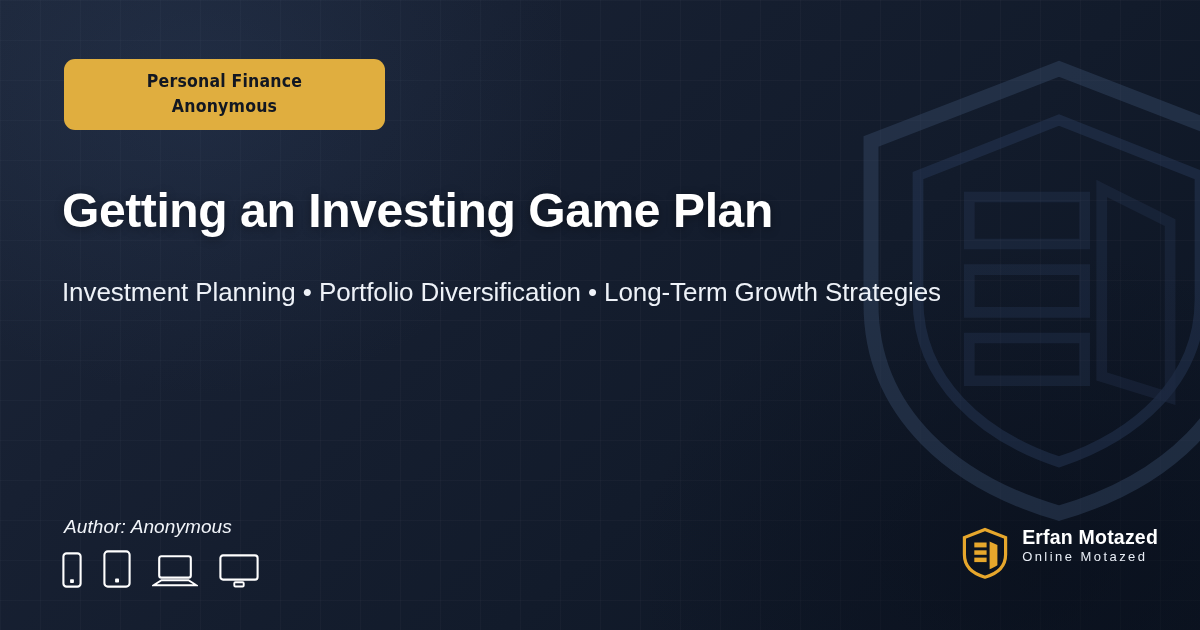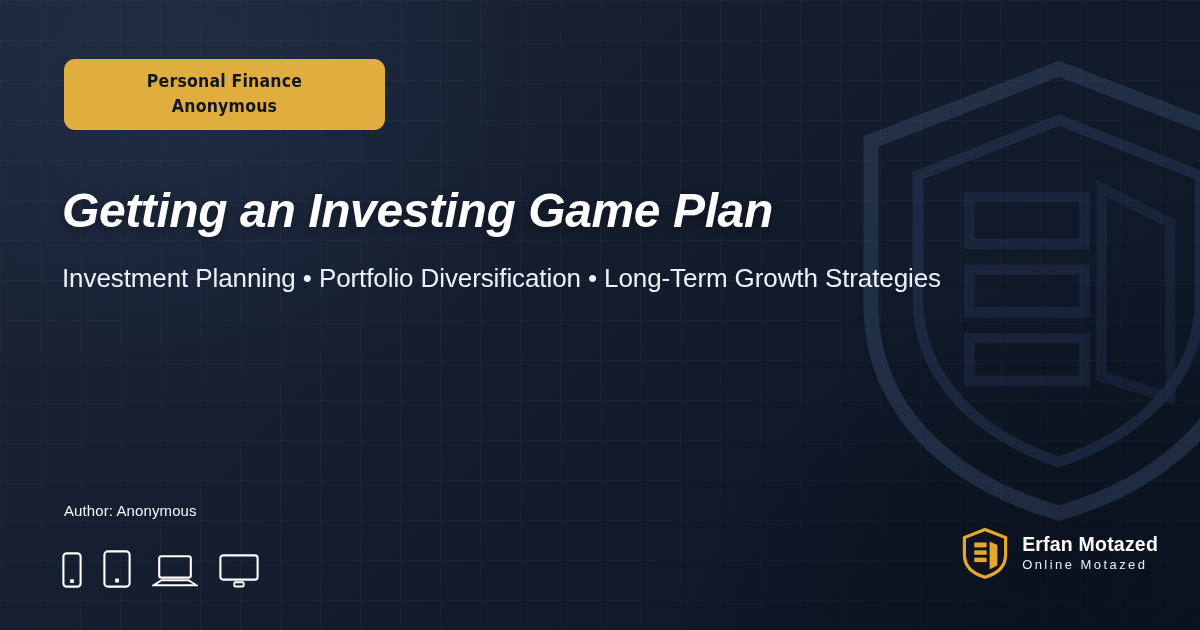--- a/index.html
+++ b/index.html
@@ -93,45 +93,45 @@
     position: absolute;
     left: 62px;
     top: 184px;
     width: 1040px;
     color: #ffffff;
     font-size: 48px;
     font-weight: 700;
     letter-spacing: -0.4px;
     line-height: 1.12;
     text-shadow: 0 2px 10px rgba(0,0,0,0.35);
-    font-style: italic;
   }
 
   #subtitle {
     position: absolute;
     left: 62px;
-    top: 262px;
+    top: 276px;
     width: 1090px;
     color: #eef2f8;
     font-size: 26px;
     font-weight: 400;
     letter-spacing: -0.1px;
     line-height: 1.25;
     white-space: nowrap;
   }
 
   
   #author {
     position: absolute;
     left: 64px;
-    top: 502px;
+    top: 516px;
     color: #f2f5fa;
-    font-size: 15px;
+    font-size: 19px;
     font-weight: 400;
     letter-spacing: 0.1px;
+    font-style: italic;
   }
 
   
   #devices {
     position: absolute;
     left: 62px;
     top: 546px;
     display: flex;
     align-items: flex-end;
     gap: 21px;
@@ -140,21 +140,21 @@
   .device {
     display: block;
   }
 
   
   #brand {
     position: absolute;
     right: 42px;
     top: 527px;
     display: flex;
-    align-items: center;
+    align-items: flex-start;
     gap: 13px;
   }
   #brand-shield { display: block; }
   #brand-text {
     display: flex;
     flex-direction: column;
     justify-content: center;
     gap: 2px;
   }
   #brand-name {

